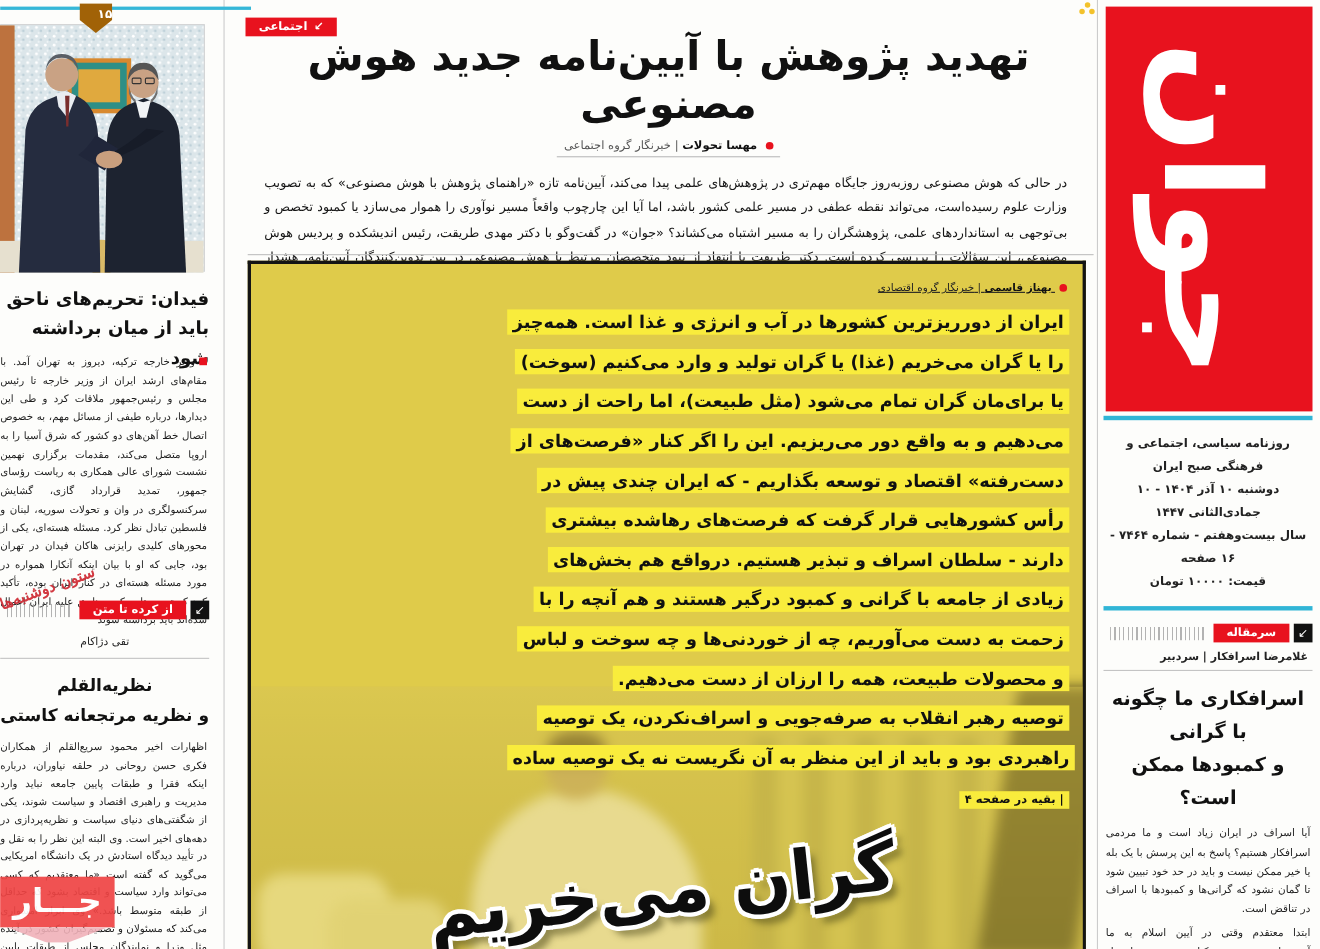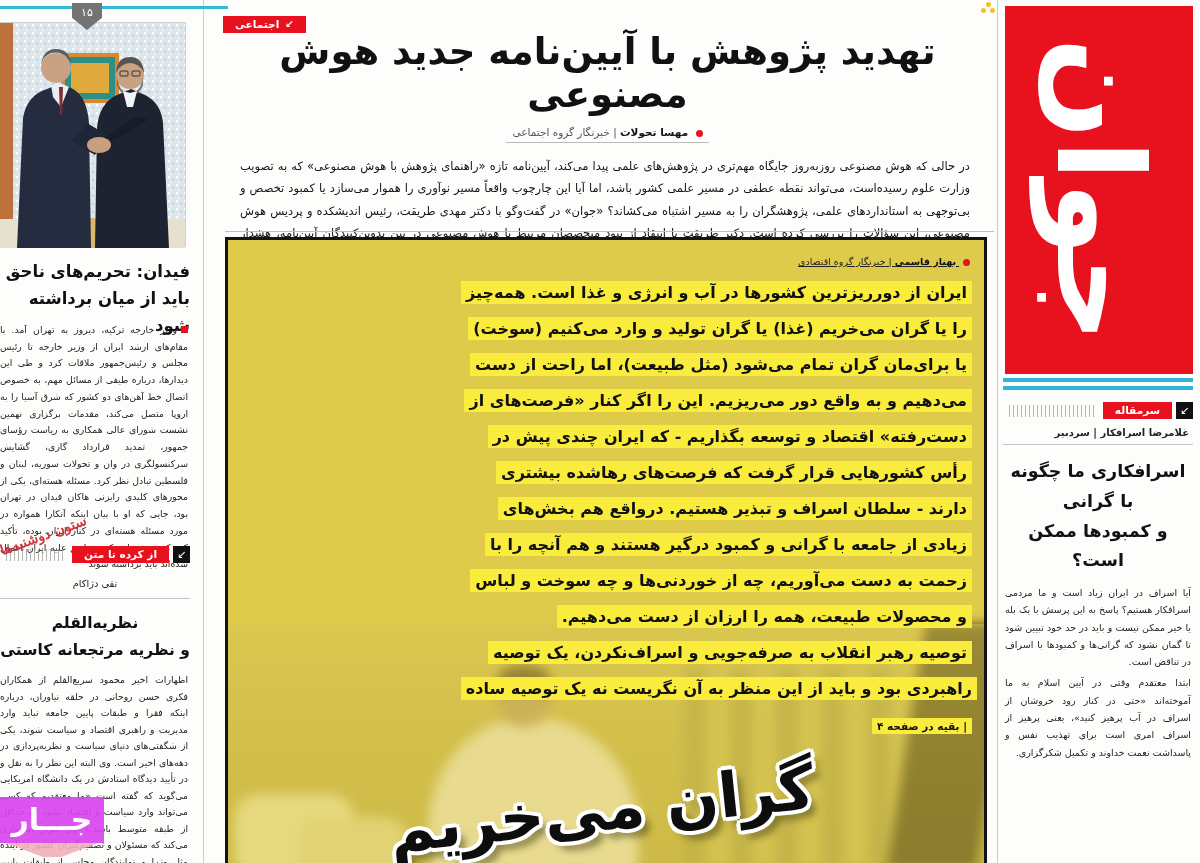--- a/index.html
+++ b/index.html
@@ -71,41 +71,41 @@
   .hair  { left:270px; bottom:176px; width:52px; height:28px; background:#54431f; border-radius:50% 50% 0 0; }
   .shelves { right:80px; bottom:0; width:220px; height:200px;
              background:repeating-linear-gradient(90deg,#a89c49 0 22px,#cdc05b 22px 46px); opacity:.8; }
   .door { right:-12px; bottom:0; width:90px; height:245px; transform:skewX(-9deg);
           background:linear-gradient(180deg,#5a4e20,#3c3414); }
   .ytint { position:absolute; inset:0; background:rgba(223,203,74,.48); }
 
   
   .left-col { position:absolute; top:0; left:0; width:203px; }
   .topline { position:absolute; top:6px; left:0; width:228px; height:3px; background:#35b7d8; }
-  .page-marker { position:absolute; top:3px; left:72px; width:30px; height:27px; background:#737373;
+  .page-marker { position:absolute; top:3px; left:72px; width:30px; height:27px; background:#a16207;
                  clip-path:polygon(0 0,100% 0,100% 55%,50% 100%,0 55%);
-                 color:#fff; font-size:11px; font-weight:normal; text-align:center; line-height:20px; z-index:2; }
+                 color:#fff; font-size:11px; font-weight:bold; text-align:right; line-height:20px; z-index:2; }
   .photo-wrap { position:absolute; top:22px; left:0; width:186px; height:225px; background:#dce6ea;
                 border:1px solid #d0d0d0; }
   .fidan-headline { position:absolute; top:258px; left:0; width:190px; text-align:right;
                     font-weight:bold; font-size:16.5px; line-height:1.65; }
   .fidan-body { position:absolute; top:322px; left:0; width:188px; font-size:9.3px; line-height:1.8;
                 text-align:justify; color:#1d1d1d; }
   .sq-bullet { display:inline-block; width:7px; height:7px; background:#e8121e; margin-left:4px; }
   .col-badge-row { position:absolute; top:546px; left:0; width:190px; }
   .stamp { position:absolute; top:-18px; left:-2px; transform:rotate(-20deg); color:#cf2a33;
            font-size:14px; font-weight:bold; line-height:1.1; text-align:center; opacity:.92; z-index:2;
            font-family:"DejaVu Serif", serif; }
   .col-author { position:absolute; top:578px; left:0; width:190px; text-align:center; font-size:9.8px; color:#222; }
   .col-hr { position:absolute; top:598px; left:0; width:190px; height:1px; background:#c4c4c4; }
   .col-headline { position:absolute; top:610px; left:0; width:190px; text-align:center;
                   font-weight:bold; font-size:15.5px; line-height:1.75; }
   .col-body { position:absolute; top:672px; left:0; width:188px; font-size:9.3px; line-height:1.78;
               text-align:justify; color:#1d1d1d; }
-  .jar { position:absolute; top:797px; left:0; width:104px; height:46px; background:#d946ef;
+  .jar { position:absolute; top:797px; left:0; width:104px; height:46px; background:#ef4444;
          color:#ffffff; font-weight:bold; font-size:30px; text-align:center; line-height:46px;
          letter-spacing:1px; opacity:.92; z-index:3; }
   .jar-arrow { position:absolute; top:843px; left:6px; width:92px; height:14px; background:#f0b0b8;
                clip-path:polygon(0 0,100% 0,60% 100%,40% 100%); opacity:.9; z-index:3; }
 
   .ornament { position:absolute; top:2px; left:981px; width:16px; height:14px; }
   .ornament i { position:absolute; width:5px; height:5px; border-radius:50%; background:#f3c22b; }
   .ornament i:nth-child(1){ left:5px; top:0; } .ornament i:nth-child(2){ left:0; top:6px; }
   .ornament i:nth-child(3){ left:9px; top:6px; }
 </style>
@@ -121,20 +121,26 @@
       <i></i>
       <i></i>
       <i></i>
     </div>
 
   <div class="right-col">
     <div class="logo-box">
       <div class="logo-text">جوان</div>
     </div>
     <div class="cyanline"></div>
+    <div class="pubinfo">
+      <div>روزنامه سیاسی، اجتماعی و فرهنگی صبح ایران</div>
+      <div>دوشنبه ۱۰ آذر ۱۴۰۴ - ۱۰ جمادی‌الثانی ۱۴۴۷</div>
+      <div>سال بیست‌وهفتم - شماره ۷۴۶۴ - ۱۶ صفحه</div>
+      <div>قیمت: ۱۰۰۰۰ تومان</div>
+    </div>
     <div class="cyanline"></div>
 
     <div class="badge-row">
       <div class="corner-box">↙</div>
       <div class="badge-red">سرمقاله</div>
       <div class="barcode"></div>
     </div>
     <div class="ed-author">غلامرضا اسرافکار | سردبیر</div>
     <div class="hairline"></div>
 

